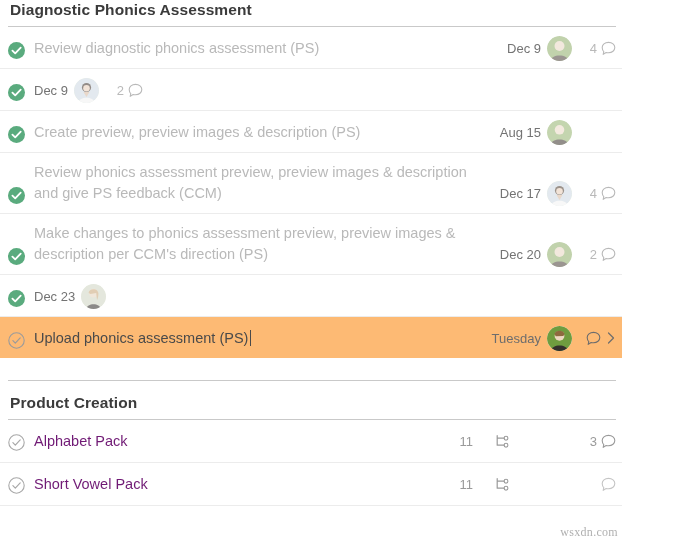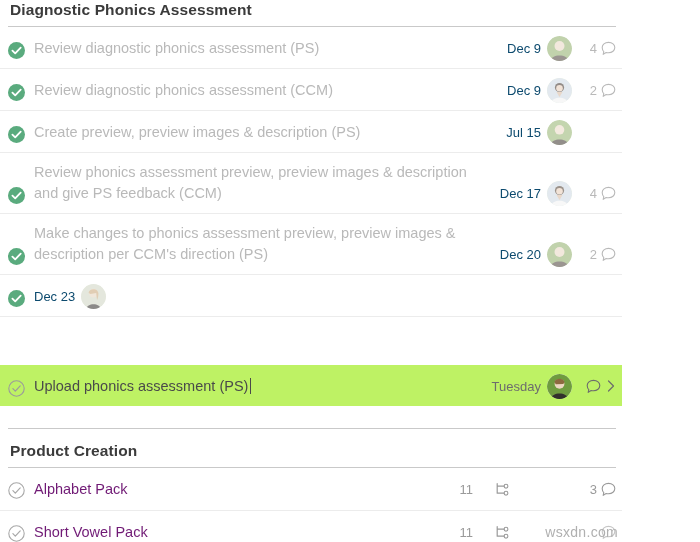--- a/index.html
+++ b/index.html
@@ -41,23 +41,22 @@
   .task-row {
     position: relative;
     display: flex;
     align-items: flex-end;
     padding: 9px 6px 9px 8px;
     border-bottom: 1px solid #ececec;
     min-height: 24px;
     box-sizing: border-box;
   }
   .task-row.selected {
-    background: #bef264;
+    background: #fdba74;
     border-bottom: none;
-    margin-top: 48px;
   }
 
   
   .check {
     flex: 0 0 auto;
     width: 17px;
     height: 17px;
     margin-top: 2px;
     margin-right: 9px;
   }
@@ -87,21 +86,21 @@
   .meta {
     flex: 0 0 auto;
     display: flex;
     align-items: center;
     justify-content: flex-end;
     margin-top: 1px;
     height: 22px;
   }
   .due {
     font-size: 13px;
-    color: #0c4a6e;
+    color: #737373;
     white-space: nowrap;
     margin-right: 6px;
   }
   .task-row.selected .due { color: #6d6d6d; }
 
   .avatar {
     width: 25px;
     height: 25px;
     border-radius: 50%;
     overflow: hidden;
@@ -163,24 +162,24 @@
   }
   .subtask-icon { width: 16px; height: 16px; }
   .subtask-icon svg { display: block; }
 
   .spacer { height: 22px; }
 
   .watermark {
     position: absolute;
     right: 4px;
     bottom: 2px;
-    font-size: 14px;
+    font-size: 12px;
     color: #b0b0b0;
     letter-spacing: 0.3px;
-    font-family: Liberation Sans, sans-serif;
+    font-family: Liberation Serif, serif;
   }
 </style>
 </head>
 <body>
 
 <div class="page">
 
   <div class="section">
     <div class="section-header">Diagnostic Phonics Assessment</div>
     <div class="section-rule"></div>
@@ -215,21 +214,20 @@
         </span>
       </div>
 
       <div class="task-row">
         <span class="check">
           <svg viewBox="0 0 17 17" width="17" height="17" aria-hidden="true">
             <circle cx="8.5" cy="8.5" r="8.5" fill="#5aab7e"></circle>
             <path d="M4.4 8.7 L7.2 11.4 L12.7 5.6" fill="none" stroke="#ffffff" stroke-width="1.8" stroke-linecap="round" stroke-linejoin="round"></path>
           </svg>
         </span>
-        <span class="task-title">Review diagnostic phonics assessment (CCM)</span>
         <span class="meta">
           <span class="due">Dec 9</span>
           <span class="avatar">
             <svg viewBox="0 0 25 25" width="25" height="25" aria-hidden="true">
               <circle cx="12.5" cy="12.5" r="12.5" fill="#cdd8e2"></circle>
               <circle cx="12.5" cy="9.5" r="4.6" fill="#3b2e26"></circle>
               <circle cx="12.5" cy="10.2" r="3.3" fill="#e8cdb8"></circle>
               <path d="M4 25 C5.5 18 19.5 18 21 25 Z" fill="#f2f2f2"></path>
               <path d="M9.5 14 L12.5 19 L15.5 14 Z" fill="#d8b9a0"></path>
             </svg>
@@ -247,21 +245,21 @@
 
       <div class="task-row">
         <span class="check">
           <svg viewBox="0 0 17 17" width="17" height="17" aria-hidden="true">
             <circle cx="8.5" cy="8.5" r="8.5" fill="#5aab7e"></circle>
             <path d="M4.4 8.7 L7.2 11.4 L12.7 5.6" fill="none" stroke="#ffffff" stroke-width="1.8" stroke-linecap="round" stroke-linejoin="round"></path>
           </svg>
         </span>
         <span class="task-title">Create preview, preview images &amp; description (PS)</span>
         <span class="meta">
-          <span class="due">Jul 15</span>
+          <span class="due">Aug 15</span>
           <span class="avatar">
             <svg viewBox="0 0 25 25" width="25" height="25" aria-hidden="true">
               <circle cx="12.5" cy="12.5" r="12.5" fill="#94b36e"></circle>
               <circle cx="12.5" cy="9.8" r="4.8" fill="#ecd9c6"></circle>
               <path d="M3.5 25 C5 17.8 20 17.8 21.5 25 Z" fill="#3a322c"></path>
             </svg>
           </span>
           <span class="comment-cell">
             <span class="comment-count"></span>
           </span>

